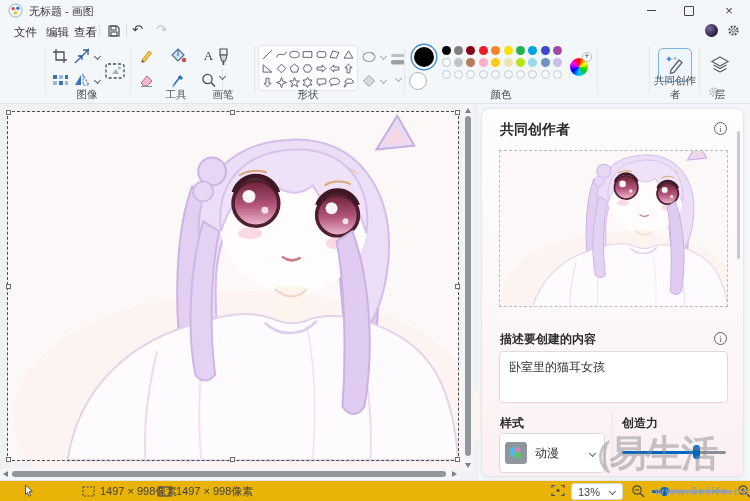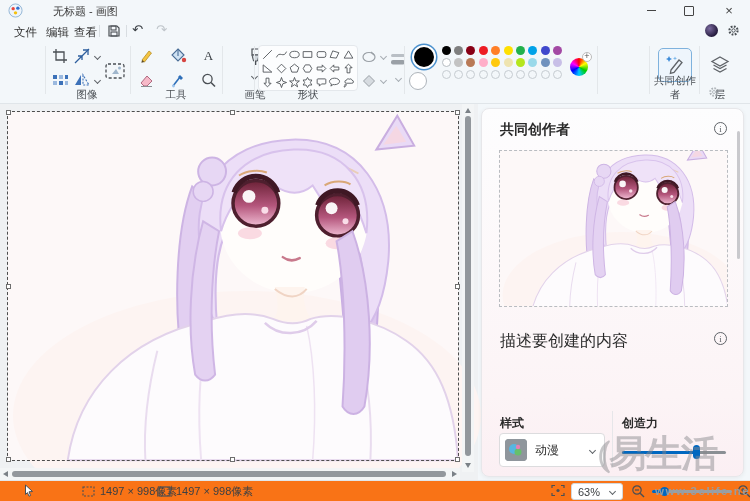--- a/index.html
+++ b/index.html
@@ -4,21 +4,21 @@
 <style>
   * { margin:0; padding:0; box-sizing:border-box; }
   html,body { width:750px; height:501px; overflow:hidden; }
   body {
     font-family:"Liberation Sans","DejaVu Sans",sans-serif;
     background:#f3f7fa; position:relative; font-size:12px; color:#333;
   }
   
   .titlebar { position:absolute; left:0; top:0; width:750px; height:21px; }
   .app-icon { position:absolute; left:8px; top:3px; width:15px; height:15px; }
-  .title-text { position:absolute; left:29px; top:4px; font-size:11px; color:#3a3a3a;margin-left:24px; }
+  .title-text { position:absolute; left:29px; top:4px; font-size:11px; color:#3a3a3a; }
   .win-btn { position:absolute; top:0; width:34px; height:21px; display:flex; align-items:center; justify-content:center; color:#444; }
   .wb-min { right:82px; } .wb-max { right:44px; } .wb-close { right:4px; font-size:13px; }
   .wb-min::before { content:""; width:9px; height:1px; background:#444; display:block; }
   .wb-max::before { content:""; width:8px; height:8px; border:1px solid #444; border-radius:1px; display:block; }
   
   .menubar { position:absolute; left:0; top:21px; width:750px; height:19px; }
   .menu-item { position:absolute; top:2px; font-size:11.5px; color:#333; padding:2px 4px; }
   .mi-0 { left:10px; } .mi-1 { left:42px; } .mi-2 { left:70px; }
   .mbar-div { position:absolute; top:4px; width:1px; height:12px; background:#d8dde1; }
   .mbar-icon { position:absolute; top:2px; width:16px; height:16px; }
@@ -43,21 +43,21 @@
   .chev.dim::before { border-color:#a7adb3; }
   
   .g-image { left:46px; width:82px; }
   .ig-cell { position:absolute; width:16px; height:16px; }
   .ig-chev { position:absolute; }
   .ig-big { position:absolute; left:94px; top:20px; width:22px; height:22px; }
   
   .g-tools { left:130px; width:92px; }
   .tool-cell { position:absolute; width:17px; height:17px; }
   
-  .g-brush { left:240px; width:30px; }
+  .g-brush { left:208px; width:30px; }
   
   .g-shapes { left:256px; width:148px; }
   .shape-box { position:absolute; left:2px; top:5px; width:100px; height:46px; background:#fcfdfe;
      border:1px solid #e4e8ec; border-radius:4px; display:grid; grid-template-columns:repeat(7,1fr);
      align-items:center; justify-items:center; padding:1px 2px; }
   .shape-box svg { display:block; }
   .shape-opts { position:absolute; left:106px; top:8px; width:40px; }
   
   .g-colors { left:406px; width:190px; }
   .c1 { position:absolute; left:8px; top:7px; width:20px; height:20px; border-radius:50%; background:#000;
@@ -87,37 +87,37 @@
   
   .panel-gear { position:absolute; left:708px; top:86px; width:12px; height:12px; opacity:.65; }
   .panel { position:absolute; left:481px; top:108px; width:263px; height:369px; background:linear-gradient(180deg,#fdfdfe 0%,#fcf4f6 78%,#fbeff3 100%);
      border:1px solid #e7e7ea; border-radius:8px; box-shadow:0 1px 4px rgba(0,0,0,.06); }
   .panel-title { position:absolute; left:18px; top:12px; font-size:14px; font-weight:bold; color:#2b2b2b; }
   .info-i { position:absolute; width:13px; height:13px; border:1px solid #5f6368; border-radius:50%;
      color:#5f6368; font-size:9px; line-height:12px; text-align:center; font-family:"Liberation Serif",serif; }
   .p-info1 { right:16px; top:13px; } .p-info2 { right:16px; top:223px; }
   .preview { position:absolute; left:17px; top:41px; width:229px; height:157px; border:1px dashed #b9bcc1; overflow:hidden; background:#fdf8f8; }
   .preview svg { display:block; width:229px; height:157px; }
-  .describe-label { position:absolute; left:18px; top:222px; font-size:16px; font-weight:normal; color:#2b2b2b;text-align:center; }
+  .describe-label { position:absolute; left:18px; top:222px; font-size:12px; font-weight:bold; color:#2b2b2b;text-align:center; }
   .prompt-box { position:absolute; left:17px; top:242px; width:229px; height:52px; background:#fff; border:1px solid #dcdcde;
      border-radius:4px; font-family:"Liberation Sans","DejaVu Sans",sans-serif; font-size:12px; color:#333; padding:7px 9px; resize:none; outline:none; }
   .style-label { position:absolute; left:18px; top:306px; font-size:12px; font-weight:bold; color:#2b2b2b; }
   .crea-label { position:absolute; left:140px; top:306px; font-size:12px; font-weight:bold; color:#2b2b2b; }
   .col-div { position:absolute; left:130px; top:302px; width:1px; height:56px; background:#e6e6e9; }
-  .style-dd { position:absolute; left:17px; top:324px; width:106px; height:34px; background:#fff; border:1px solid #dcdcde; border-radius:4px;
+  .style-dd { position:absolute; left:17px; top:324px; width:106px; height:40px; background:#fff; border:1px solid #dcdcde; border-radius:4px;
      display:flex; align-items:center; padding:0 8px 0 5px; gap:8px; }
   .style-thumb { width:22px; height:22px; border-radius:4px; background:#8f969c; overflow:hidden; flex:0 0 auto; }
   .style-dd .lbl { flex:1; font-size:12px; color:#2b2b2b; }
   .slider { position:absolute; left:140px; top:336px; width:104px; height:14px; }
   .slider .track { position:absolute; left:0; top:6px; width:100%; height:3px; background:#8a8f94; border-radius:2px; }
   .slider .fill { position:absolute; left:0; top:6px; height:3px; background:#0067c0; border-radius:2px; }
   .slider .knob { position:absolute; top:0; width:7px; height:14px; background:#0067c0; border-radius:4px; }
   .panel-sb { position:absolute; right:3px; top:22px; width:3px; height:128px; background:#c9c9cd; border-radius:2px; }
   
-  .statusbar { position:absolute; left:0; top:480px; width:750px; height:21px; background:#f97316; border-top:1px solid #e2e6e9;
+  .statusbar { position:absolute; left:0; top:480px; width:750px; height:21px; background:#eab308; border-top:1px solid #e2e6e9;
      font-size:11px; color:#3d4043; }
   .sb-item { position:absolute; top:3px; display:flex; align-items:center; gap:5px; }
   .zoom-box { position:absolute; left:571px; top:2px; width:52px; height:17px; border:1px solid #d4d8db; border-radius:3px; background:#fff;
      display:flex; align-items:center; justify-content:space-between; padding:0 6px; font-size:11px; }
   .zslider { position:absolute; left:652px; top:9px; width:80px; height:3px; background:#9aa0a5; border-radius:2px; }
   .zslider .fill { position:absolute; left:0; top:0; height:3px; background:#0067c0; border-radius:2px; }
   .zslider .knob { position:absolute; top:-3px; width:9px; height:9px; border-radius:50%; background:#0067c0; }
   
   .wm-text { position:absolute; left:598px; top:429px; z-index:60; pointer-events:none; font-size:37px; font-weight:bold;
      color:rgba(135,135,140,.48); letter-spacing:-1px; white-space:nowrap; }
@@ -401,20 +401,21 @@
         <div class="dot empty"></div>
         <div class="dot empty"></div>
         <div class="dot empty"></div>
         <div class="dot empty"></div>
         <div class="dot empty"></div>
         <div class="dot empty"></div>
         <div class="dot empty"></div>
         <div class="dot empty"></div>
       </div>
     <div class="wheel"></div>
+    <div class="rgroup-label">颜色</div>
   </div>
   <div class="rdiv" style="left:597px"></div>
 
   <div class="rdiv" style="left:649px"></div>
 
   <div class="rgroup g-cocreator">
     <div class="ai-btn active">
       <svg width="22" height="22" viewBox="0 0 22 22">
         <path d="M7,16 L15,6 L18,8.5 L10,18.5 L6.4,19.3 Z" fill="none" stroke="#5f6368" stroke-width="1.3"></path>
         <path d="M5,2 L6,4 L8,5 L6,6 L5,8 L4,6 L2,5 L4,4 Z" fill="#3c8bd9"></path>
@@ -477,20 +478,21 @@
 
   <div class="preview">
     <svg viewBox="0 0 452 350" preserveAspectRatio="xMidYMid slice">
       <use href="#girl-scene"></use>
     </svg>
   </div>
 
   <div class="describe-label">描述要创建的内容</div>
   <div class="info-i p-info2">i</div>
 
+  <textarea class="prompt-box" style="">卧室里的猫耳女孩</textarea>
 
   <div class="style-label">样式</div>
   <div class="crea-label">创造力</div>
   <div class="col-div"></div>
 
   <div class="style-dd">
     <div class="style-thumb">
       <svg width="22" height="22" viewBox="0 0 22 22">
         <rect width="22" height="22" fill="#8f969c"></rect>
         <circle cx="9" cy="10" r="5" fill="#57b6e0"></circle>
@@ -530,21 +532,21 @@
     <span>1497 × 998像素</span>
   </div>
 
   <div class="sb-item" style="left:551px">
     <svg width="14" height="13" viewBox="0 0 14 13">
       <path d="M1,4 V1.5 H4 M10,1.5 H13 V4 M13,9 V11.5 H10 M4,11.5 H1 V9" fill="none" stroke="#4a4f54" stroke-width="1.2"></path>
       <circle cx="7" cy="6.5" r="1.6" fill="#4a4f54"></circle>
     </svg>
   </div>
   <div class="zoom-box">
-    <span>63%</span>
+    <span>13%</span>
     <span class="chev"></span>
   </div>
   <div class="sb-item" style="left:631px">
     <svg width="14" height="14" viewBox="0 0 14 14">
       <circle cx="6" cy="6" r="4.2" fill="none" stroke="#4a4f54" stroke-width="1.2"></circle>
       <path d="M9.2,9.2 L13,13" stroke="#4a4f54" stroke-width="1.4"></path>
         <path d="M4,6 H8" stroke="#4a4f54" stroke-width="1.2"></path>
     </svg>
   </div>
   <div class="zslider">

